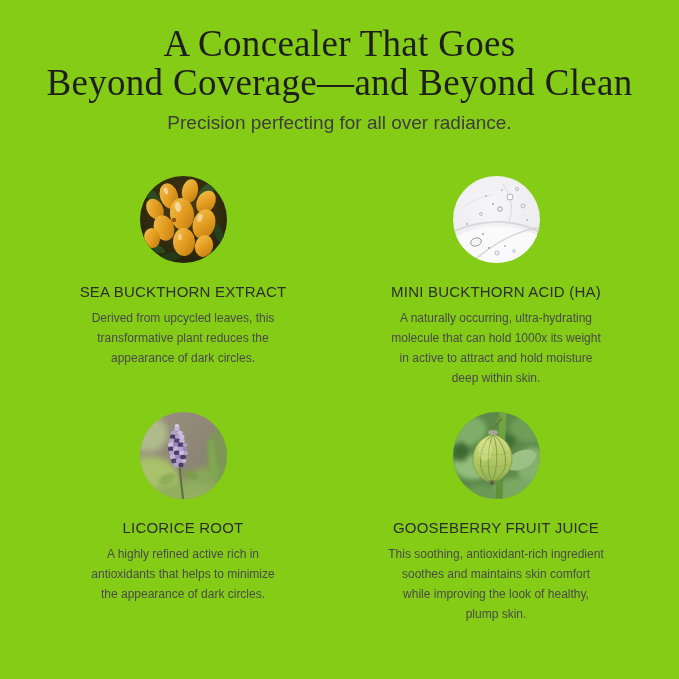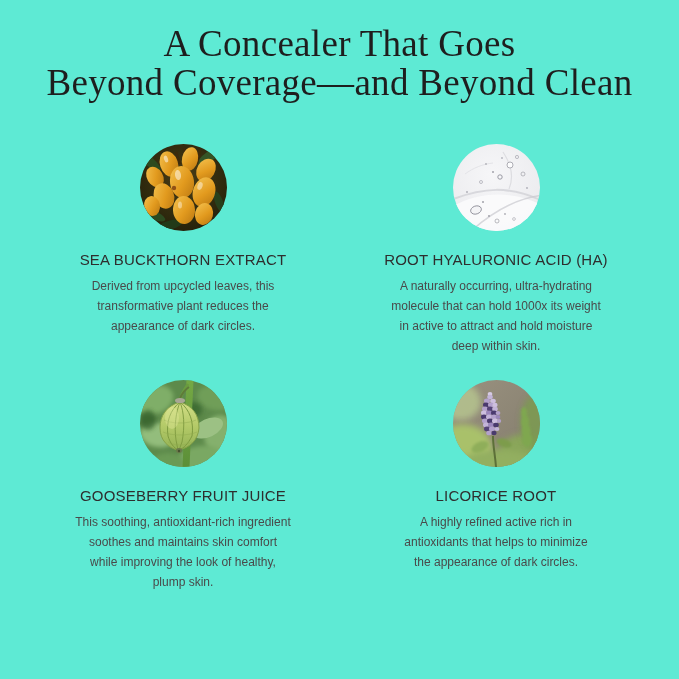--- a/index.html
+++ b/index.html
@@ -1,20 +1,20 @@
 <!DOCTYPE html>
 <html><head>
 <meta charset="utf-8">
 <style>
   * { margin:0; padding:0; box-sizing:border-box; }
   html,body { background:#ffffff; }
   .page {
     position:relative;
     width:679px; height:679px;
-    background:#5eead4;
+    background:#84cc16;
     font-family:"Liberation Sans", sans-serif;
     overflow:hidden;
     margin:0 auto;
   }
   .header { text-align:center; padding-top:24px; }
   .title {
     font-family:"Liberation Serif", serif;
     font-weight:400;
     font-size:37px;
     line-height:39px;
@@ -62,20 +62,21 @@
   }
 </style>
 </head>
 <body>
 
 <div class="page">
 
   <div class="header">
     <h1 class="title">A Concealer That Goes
 Beyond Coverage—and Beyond Clean</h1>
+    <div class="subtitle">Precision perfecting for all over radiance.</div>
   </div>
 
   <div class="grid">
 
     <div class="card">
       <div class="photo">
         <svg width="87" height="87" viewBox="0 0 87 87">
           <defs>
             <radialGradient id="sb-bg" cx="50%" cy="40%" r="75%">
               <stop offset="0" stop-color="#4a3d16"></stop>
@@ -143,76 +144,25 @@
           <circle cx="40" cy="28" r="1.1" fill="#a8a8b0"></circle>
           <circle cx="33" cy="20" r="0.9" fill="#b0b0b8"></circle>
           <circle cx="30" cy="58" r="1" fill="#a2a2aa"></circle>
           <circle cx="36" cy="72" r="1.1" fill="#a8a8b0"></circle>
           <circle cx="52" cy="70" r="0.9" fill="#acacb4"></circle>
           <circle cx="14" cy="48" r="1" fill="#b2b2ba"></circle>
           <circle cx="74" cy="44" r="0.9" fill="#aeaeb6"></circle>
           <circle cx="49" cy="14" r="0.9" fill="#b4b4bc"></circle>
         </svg>
       </div>
-      <h2>ROOT HYALURONIC ACID (HA)</h2>
+      <h2>MINI BUCKTHORN ACID (HA)</h2>
       <p>A naturally occurring, ultra-hydrating
 molecule that can hold 1000x its weight
 in active to attract and hold moisture
 deep within skin.</p>
-    </div>
-
-    <div class="card">
-      <div class="photo">
-        <svg width="87" height="87" viewBox="0 0 87 87">
-          <defs>
-            <linearGradient id="huskgrad" x1="0" y1="0" x2="0" y2="1">
-              <stop offset="0" stop-color="#d2dd86"></stop>
-                <stop offset="0.5" stop-color="#b4ca68"></stop>
-                <stop offset="1" stop-color="#94b254"></stop>
-            </linearGradient>
-            <linearGradient id="stemgrad" x1="0" y1="0" x2="0" y2="1">
-              <stop offset="0" stop-color="#74a844"></stop>
-                <stop offset="1" stop-color="#5c8f38"></stop>
-            </linearGradient>
-            <filter id="gblur" x="-40%" y="-40%" width="180%" height="180%">
-                <feGaussianBlur stdDeviation="2"></feGaussianBlur>
-              </filter>
-          </defs>
-          <rect width="87" height="87" fill="#5d8a4b"></rect>
-          <ellipse cx="14" cy="20" rx="20" ry="14" fill="#7fae68" transform="rotate(-20 14 20)" filter="url(#gblur)"></ellipse>
-          <ellipse cx="75" cy="18" rx="18" ry="12" fill="#6f9e58" transform="rotate(15 75 18)" filter="url(#gblur)"></ellipse>
-          <ellipse cx="80" cy="55" rx="16" ry="20" fill="#85b06d" filter="url(#gblur)"></ellipse>
-          <ellipse cx="18" cy="55" rx="18" ry="12" fill="#93bd7c" transform="rotate(10 18 55)" filter="url(#gblur)"></ellipse>
-          <ellipse cx="60" cy="80" rx="24" ry="14" fill="#7aa863" transform="rotate(-10 60 80)" filter="url(#gblur)"></ellipse>
-          <ellipse cx="28" cy="83" rx="16" ry="10" fill="#6b9a55" filter="url(#gblur)"></ellipse>
-          <ellipse cx="52" cy="30" rx="10" ry="8" fill="#39662f" opacity="0.8" filter="url(#gblur)"></ellipse>
-          <ellipse cx="8" cy="40" rx="8" ry="10" fill="#2f5a28" opacity="0.7" filter="url(#gblur)"></ellipse>
-          <ellipse cx="68" cy="48" rx="16" ry="9" fill="#9cc184" transform="rotate(-25 68 48)"></ellipse>
-          <path d="M50,0 L46,87" stroke="url(#stemgrad)" stroke-width="7"></path>
-          <path d="M48,4 C44,10 41,15 40,20" stroke="#6a9b3f" stroke-width="3" fill="none"></path>
-          <path d="M40,18 C43,12 46,9 49,7" stroke="#5f7a3a" stroke-width="2" fill="none"></path>
-          <path d="M40,22 C26,26 20,36 20,48 C20,60 28,68 38,70 C50,68 58,60 59,48 C59,35 53,26 40,22 Z" fill="url(#huskgrad)" stroke="#86a148" stroke-width="1"></path>
-          <path d="M40,22 C30,30 26,42 28,56 C30,63 34,68 38,70" stroke="#7e9a40" stroke-width="1" fill="none"></path>
-          <path d="M40,22 C36,32 34,46 36,60 L38,70" stroke="#7e9a40" stroke-width="0.9" fill="none"></path>
-          <path d="M40,22 C44,32 45,46 42,62 L39,70" stroke="#7e9a40" stroke-width="0.9" fill="none"></path>
-          <path d="M40,22 C50,30 54,42 52,56 C48,64 44,68 39,70" stroke="#7e9a40" stroke-width="1" fill="none"></path>
-          <path d="M24,40 C32,44 48,44 56,40" stroke="#8fa94e" stroke-width="0.6" fill="none" opacity="0.7"></path>
-          <path d="M23,52 C32,56 48,56 57,52" stroke="#8fa94e" stroke-width="0.6" fill="none" opacity="0.7"></path>
-          <path d="M28,62 C34,66 46,66 52,62" stroke="#8fa94e" stroke-width="0.6" fill="none" opacity="0.7"></path>
-          <ellipse cx="32" cy="38" rx="7" ry="11" fill="#e8eda0" opacity="0.35"></ellipse>
-          <ellipse cx="40" cy="20.5" rx="5" ry="2.6" fill="#a8a694"></ellipse>
-          <ellipse cx="39" cy="70.5" rx="3" ry="2.4" fill="#6b7a4a"></ellipse>
-          <circle cx="39" cy="71" r="1.2" fill="#465030"></circle>
-        </svg>
-      </div>
-      <h2>GOOSEBERRY FRUIT JUICE</h2>
-      <p>This soothing, antioxidant-rich ingredient
-soothes and maintains skin comfort
-while improving the look of healthy,
-plump skin.</p>
     </div>
 
     <div class="card">
       <div class="photo">
         <svg width="87" height="87" viewBox="0 0 87 87">
           <defs>
             <linearGradient id="lic-bg" x1="0" y1="0" x2="1" y2="1">
               <stop offset="0" stop-color="#9a9280"></stop>
                 <stop offset="1" stop-color="#837c6c"></stop>
             </linearGradient>
@@ -271,14 +221,65 @@
               <ellipse cx="41" cy="53" rx="2.6" ry="2.2" fill="#4a3a6e"></ellipse>
           </g>
         </svg>
       </div>
       <h2>LICORICE ROOT</h2>
       <p>A highly refined active rich in
 antioxidants that helps to minimize
 the appearance of dark circles.</p>
     </div>
 
+    <div class="card">
+      <div class="photo">
+        <svg width="87" height="87" viewBox="0 0 87 87">
+          <defs>
+            <linearGradient id="huskgrad" x1="0" y1="0" x2="0" y2="1">
+              <stop offset="0" stop-color="#d2dd86"></stop>
+                <stop offset="0.5" stop-color="#b4ca68"></stop>
+                <stop offset="1" stop-color="#94b254"></stop>
+            </linearGradient>
+            <linearGradient id="stemgrad" x1="0" y1="0" x2="0" y2="1">
+              <stop offset="0" stop-color="#74a844"></stop>
+                <stop offset="1" stop-color="#5c8f38"></stop>
+            </linearGradient>
+            <filter id="gblur" x="-40%" y="-40%" width="180%" height="180%">
+                <feGaussianBlur stdDeviation="2"></feGaussianBlur>
+              </filter>
+          </defs>
+          <rect width="87" height="87" fill="#5d8a4b"></rect>
+          <ellipse cx="14" cy="20" rx="20" ry="14" fill="#7fae68" transform="rotate(-20 14 20)" filter="url(#gblur)"></ellipse>
+          <ellipse cx="75" cy="18" rx="18" ry="12" fill="#6f9e58" transform="rotate(15 75 18)" filter="url(#gblur)"></ellipse>
+          <ellipse cx="80" cy="55" rx="16" ry="20" fill="#85b06d" filter="url(#gblur)"></ellipse>
+          <ellipse cx="18" cy="55" rx="18" ry="12" fill="#93bd7c" transform="rotate(10 18 55)" filter="url(#gblur)"></ellipse>
+          <ellipse cx="60" cy="80" rx="24" ry="14" fill="#7aa863" transform="rotate(-10 60 80)" filter="url(#gblur)"></ellipse>
+          <ellipse cx="28" cy="83" rx="16" ry="10" fill="#6b9a55" filter="url(#gblur)"></ellipse>
+          <ellipse cx="52" cy="30" rx="10" ry="8" fill="#39662f" opacity="0.8" filter="url(#gblur)"></ellipse>
+          <ellipse cx="8" cy="40" rx="8" ry="10" fill="#2f5a28" opacity="0.7" filter="url(#gblur)"></ellipse>
+          <ellipse cx="68" cy="48" rx="16" ry="9" fill="#9cc184" transform="rotate(-25 68 48)"></ellipse>
+          <path d="M50,0 L46,87" stroke="url(#stemgrad)" stroke-width="7"></path>
+          <path d="M48,4 C44,10 41,15 40,20" stroke="#6a9b3f" stroke-width="3" fill="none"></path>
+          <path d="M40,18 C43,12 46,9 49,7" stroke="#5f7a3a" stroke-width="2" fill="none"></path>
+          <path d="M40,22 C26,26 20,36 20,48 C20,60 28,68 38,70 C50,68 58,60 59,48 C59,35 53,26 40,22 Z" fill="url(#huskgrad)" stroke="#86a148" stroke-width="1"></path>
+          <path d="M40,22 C30,30 26,42 28,56 C30,63 34,68 38,70" stroke="#7e9a40" stroke-width="1" fill="none"></path>
+          <path d="M40,22 C36,32 34,46 36,60 L38,70" stroke="#7e9a40" stroke-width="0.9" fill="none"></path>
+          <path d="M40,22 C44,32 45,46 42,62 L39,70" stroke="#7e9a40" stroke-width="0.9" fill="none"></path>
+          <path d="M40,22 C50,30 54,42 52,56 C48,64 44,68 39,70" stroke="#7e9a40" stroke-width="1" fill="none"></path>
+          <path d="M24,40 C32,44 48,44 56,40" stroke="#8fa94e" stroke-width="0.6" fill="none" opacity="0.7"></path>
+          <path d="M23,52 C32,56 48,56 57,52" stroke="#8fa94e" stroke-width="0.6" fill="none" opacity="0.7"></path>
+          <path d="M28,62 C34,66 46,66 52,62" stroke="#8fa94e" stroke-width="0.6" fill="none" opacity="0.7"></path>
+          <ellipse cx="32" cy="38" rx="7" ry="11" fill="#e8eda0" opacity="0.35"></ellipse>
+          <ellipse cx="40" cy="20.5" rx="5" ry="2.6" fill="#a8a694"></ellipse>
+          <ellipse cx="39" cy="70.5" rx="3" ry="2.4" fill="#6b7a4a"></ellipse>
+          <circle cx="39" cy="71" r="1.2" fill="#465030"></circle>
+        </svg>
+      </div>
+      <h2>GOOSEBERRY FRUIT JUICE</h2>
+      <p>This soothing, antioxidant-rich ingredient
+soothes and maintains skin comfort
+while improving the look of healthy,
+plump skin.</p>
+    </div>
+
   </div>
 </div>
 
 </body></html>

